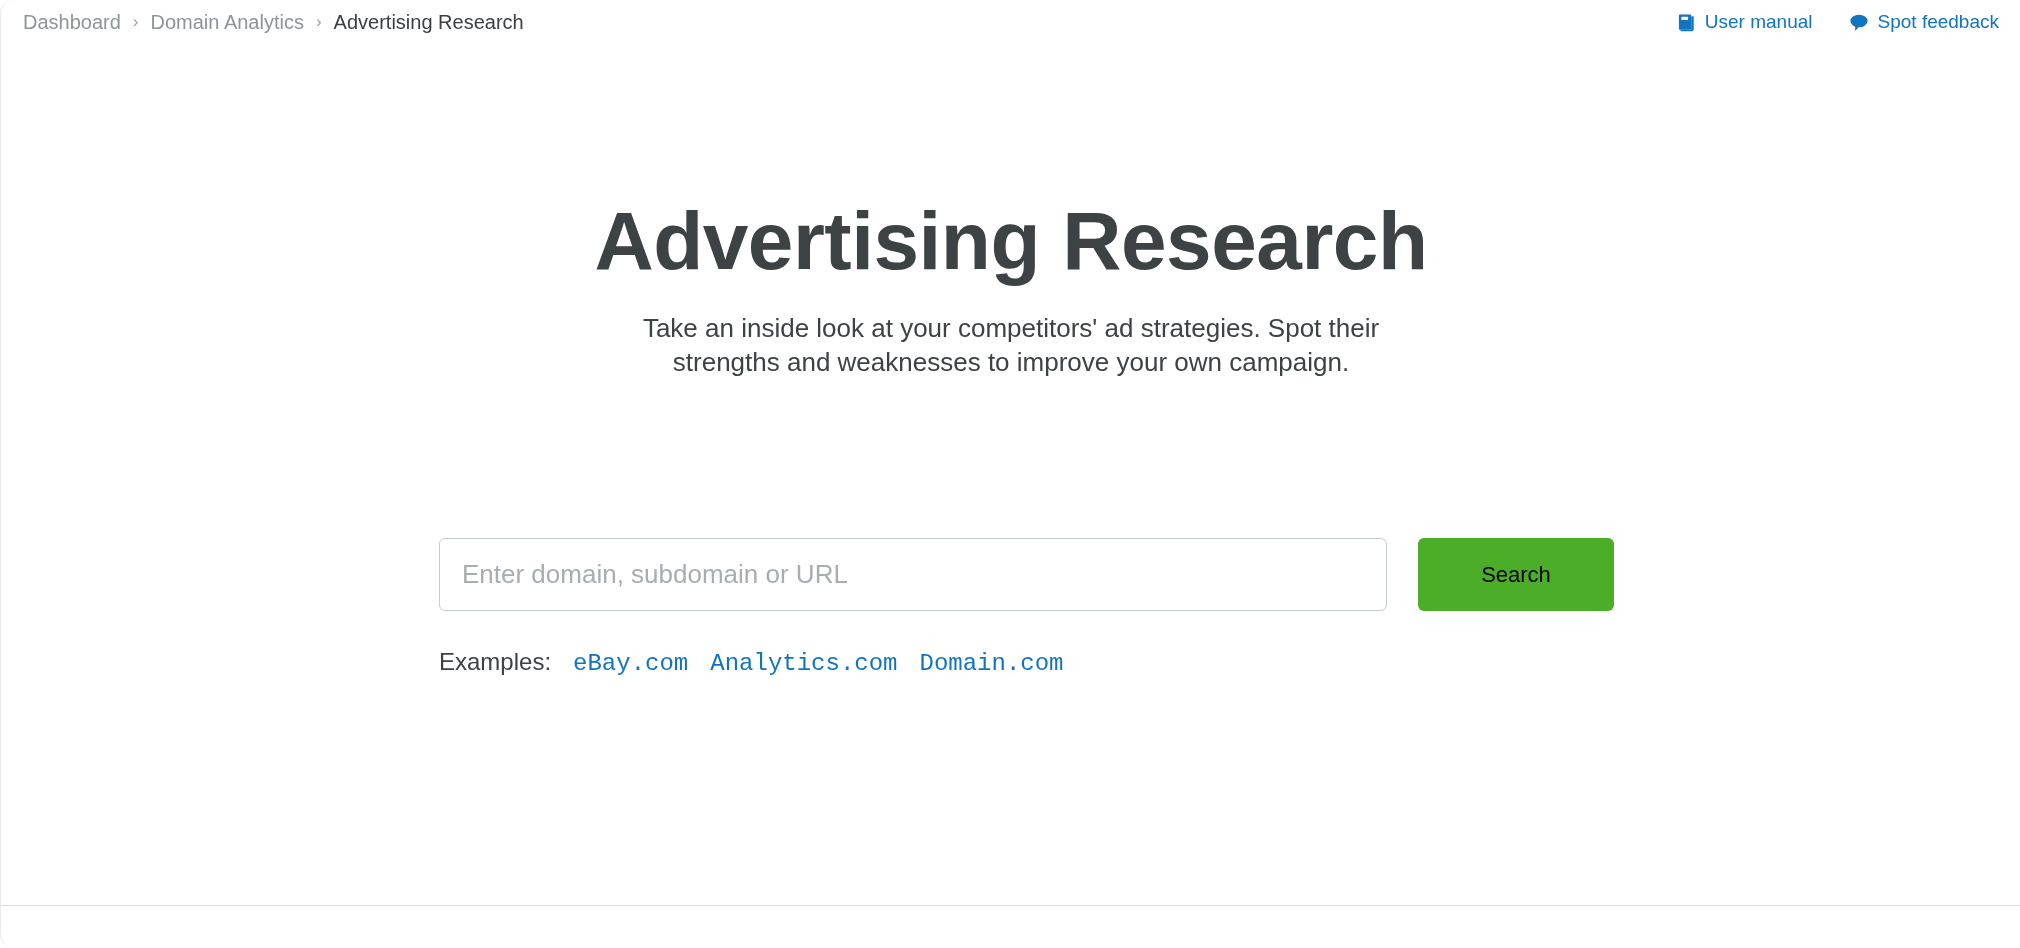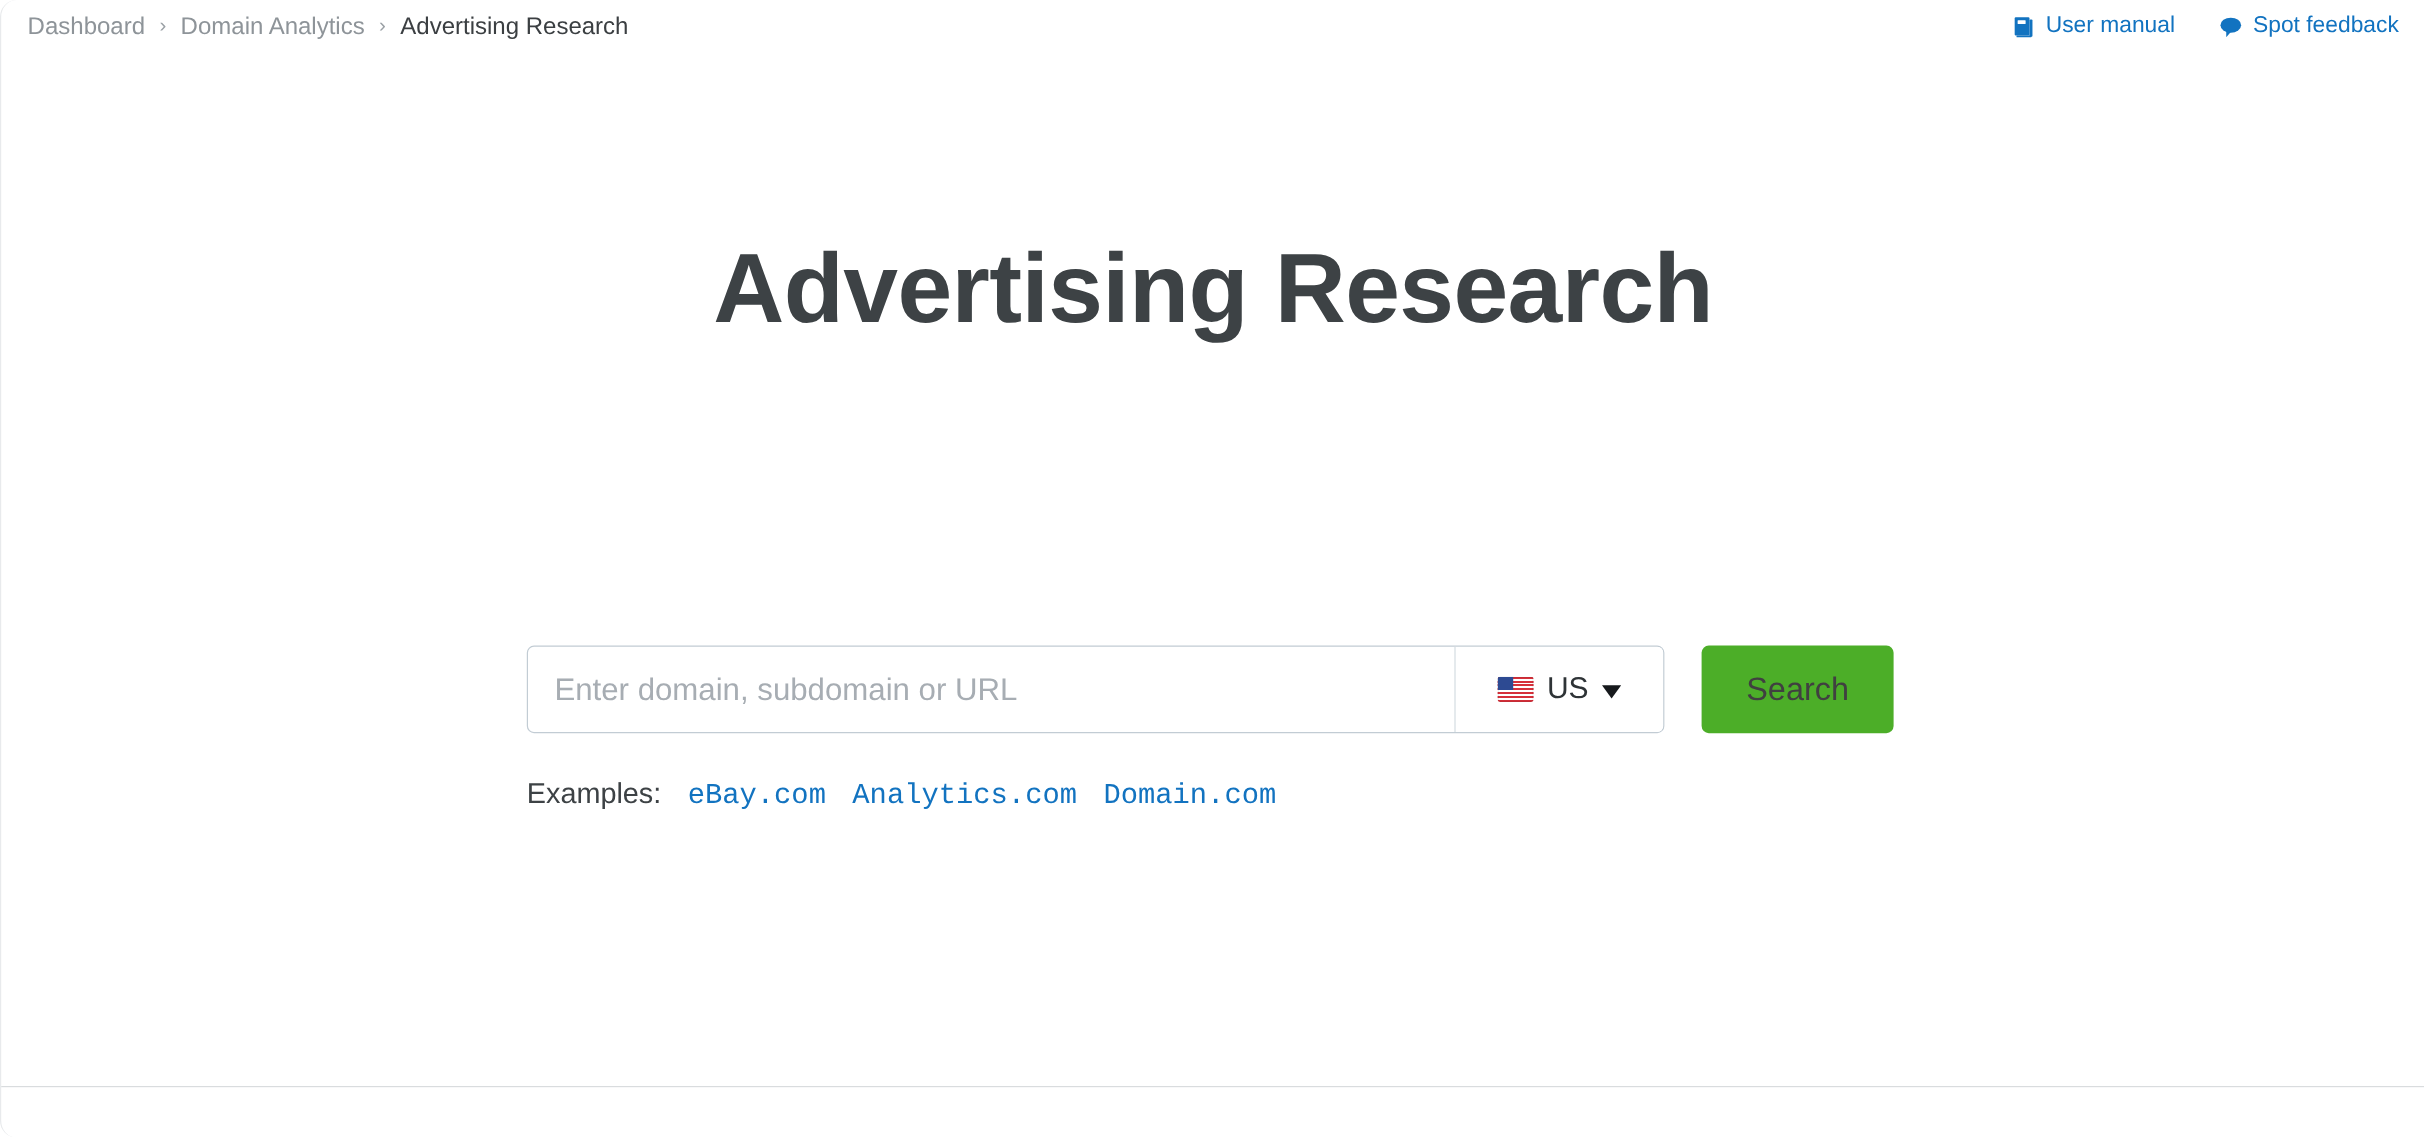--- a/index.html
+++ b/index.html
@@ -184,28 +184,28 @@
     display: inline-block;
     width: 0; height: 0;
     border-left: 8px solid transparent;
     border-right: 8px solid transparent;
     border-top: 11px solid #16191c;
     transform: translateY(2px);
   }
 
   .search-button {
     flex: 0 0 auto;
-    width: 160px;
+    width: 196px;
     height: 73px;
     border: 0;
     border-radius: 6px;
     background: #4cae28;
-    color: #404040;
+    color: #000000;
     font-family: "Liberation Sans", "DejaVu Sans", sans-serif;
-    font-size: 27px;
+    font-size: 22px;
     cursor: pointer;
   }
 
   
   .examples {
     position: absolute;
     top: 648px;
     left: 438px;
     display: flex;
     align-items: baseline;
@@ -271,32 +271,28 @@
           </svg>
         </span>
         <span>Spot feedback</span>
       </a>
 
     </div>
   </div>
 
   <div class="hero">
     <h1 class="page-title">Advertising Research</h1>
+    <p class="subtitle">Take an inside look at your competitors' ad strategies. Spot their strengths and weaknesses to improve your own campaign.</p>
   </div>
 
   <div class="search-row">
 
     <div class="search-group">
       <input class="search-input" type="text" placeholder="Enter domain, subdomain or URL" style="">
 
-      <div class="country-select">
-        <span class="flag"></span>
-        <span class="country-code">US</span>
-        <span class="chev"></span>
-      </div>
     </div>
 
     <button class="search-button" type="button">Search</button>
   </div>
 
   <div class="examples">
     <span class="examples-label">Examples:</span>
     <a class="example-link" href="#">eBay.com</a>
     <a class="example-link" href="#">Analytics.com</a>
     <a class="example-link" href="#">Domain.com</a>

